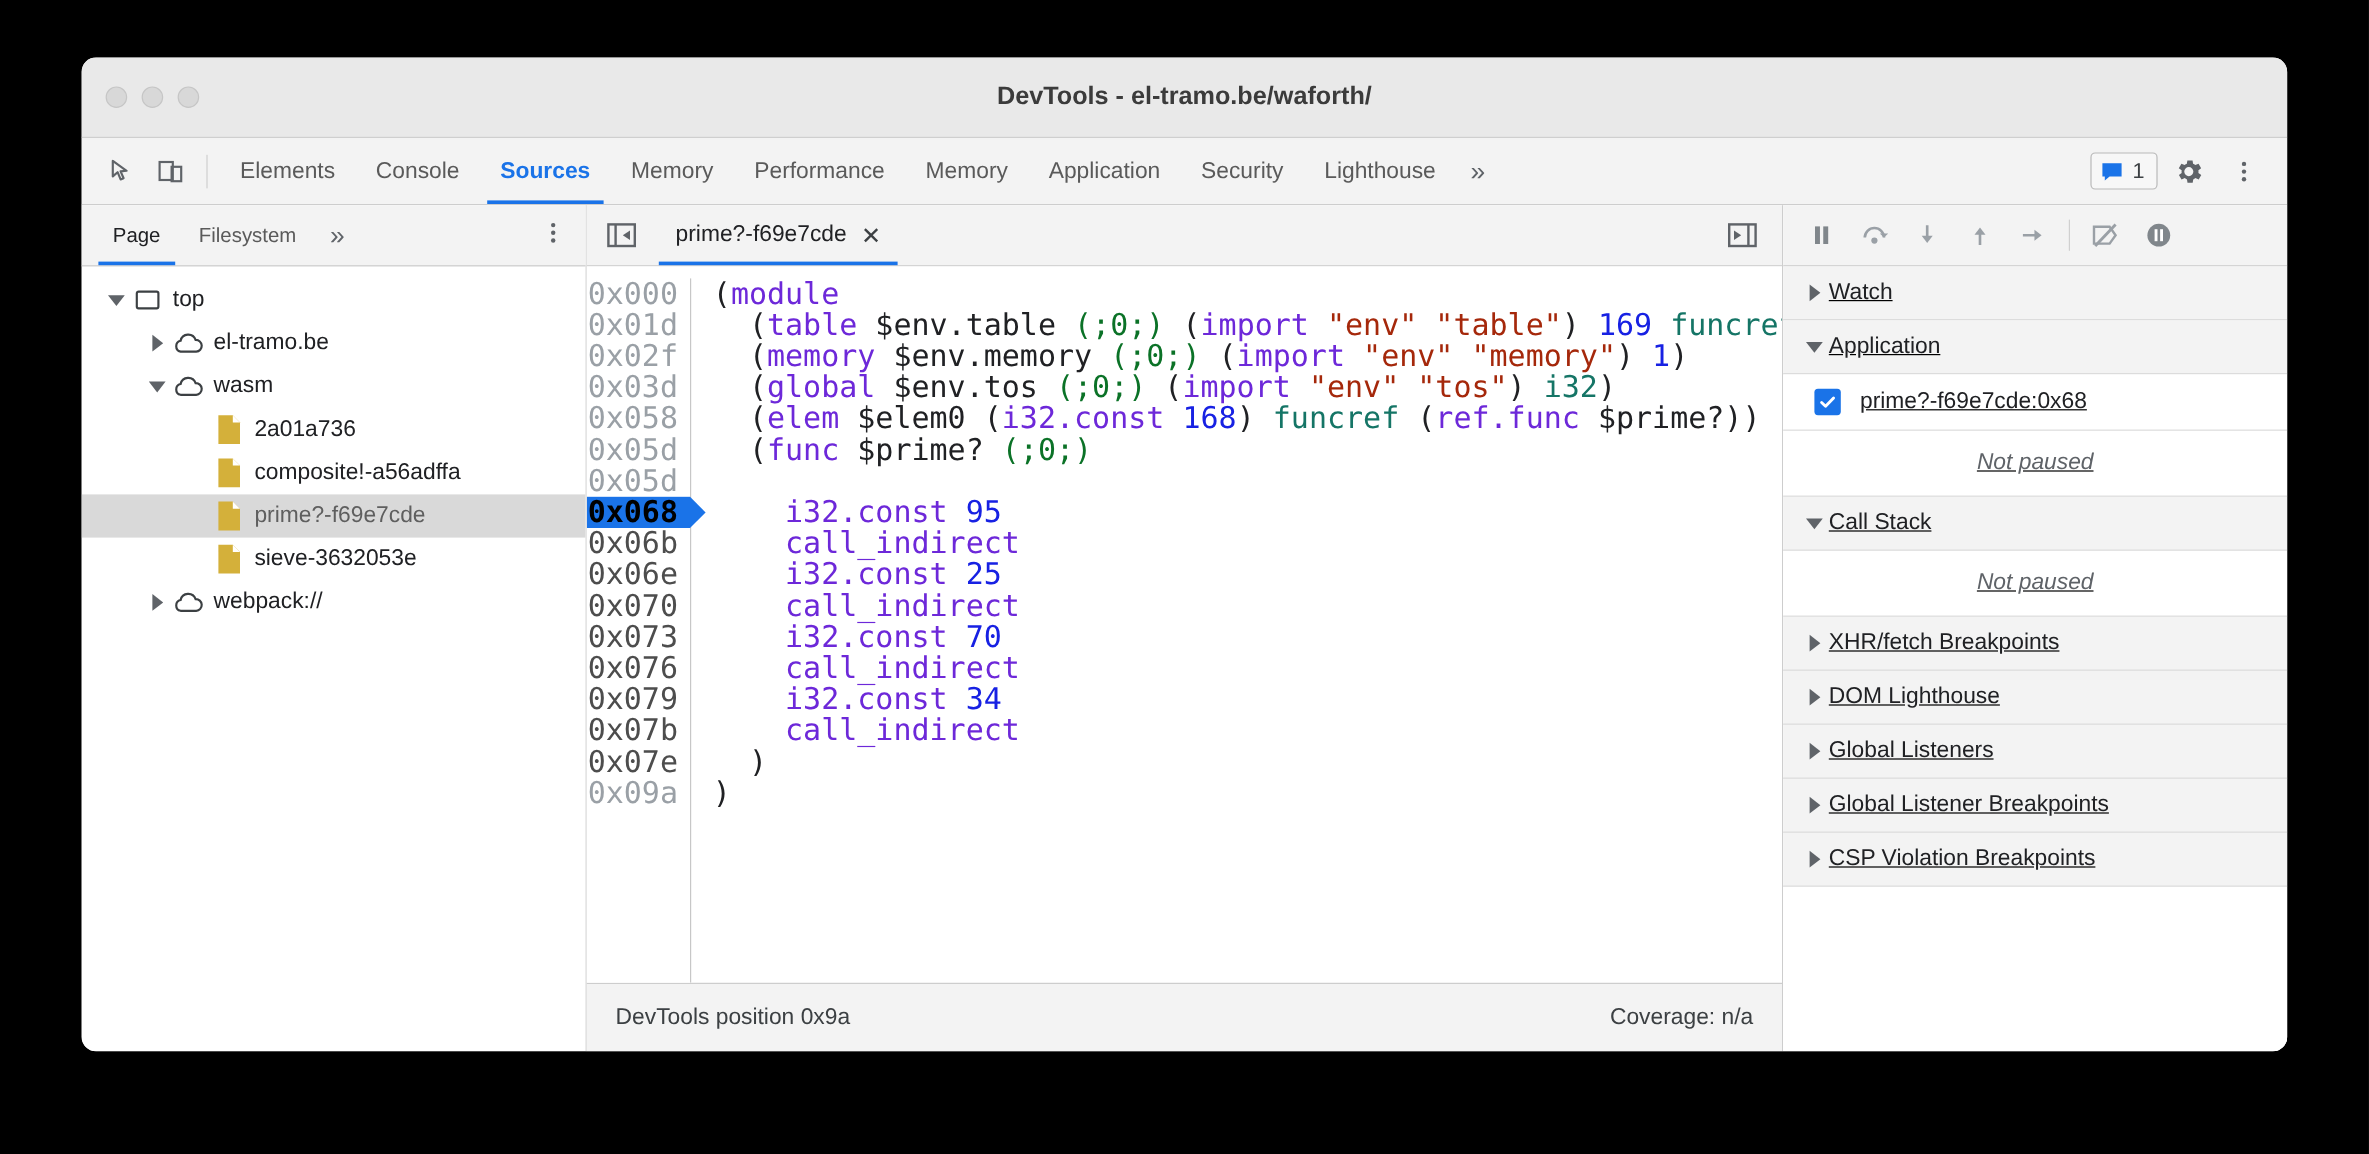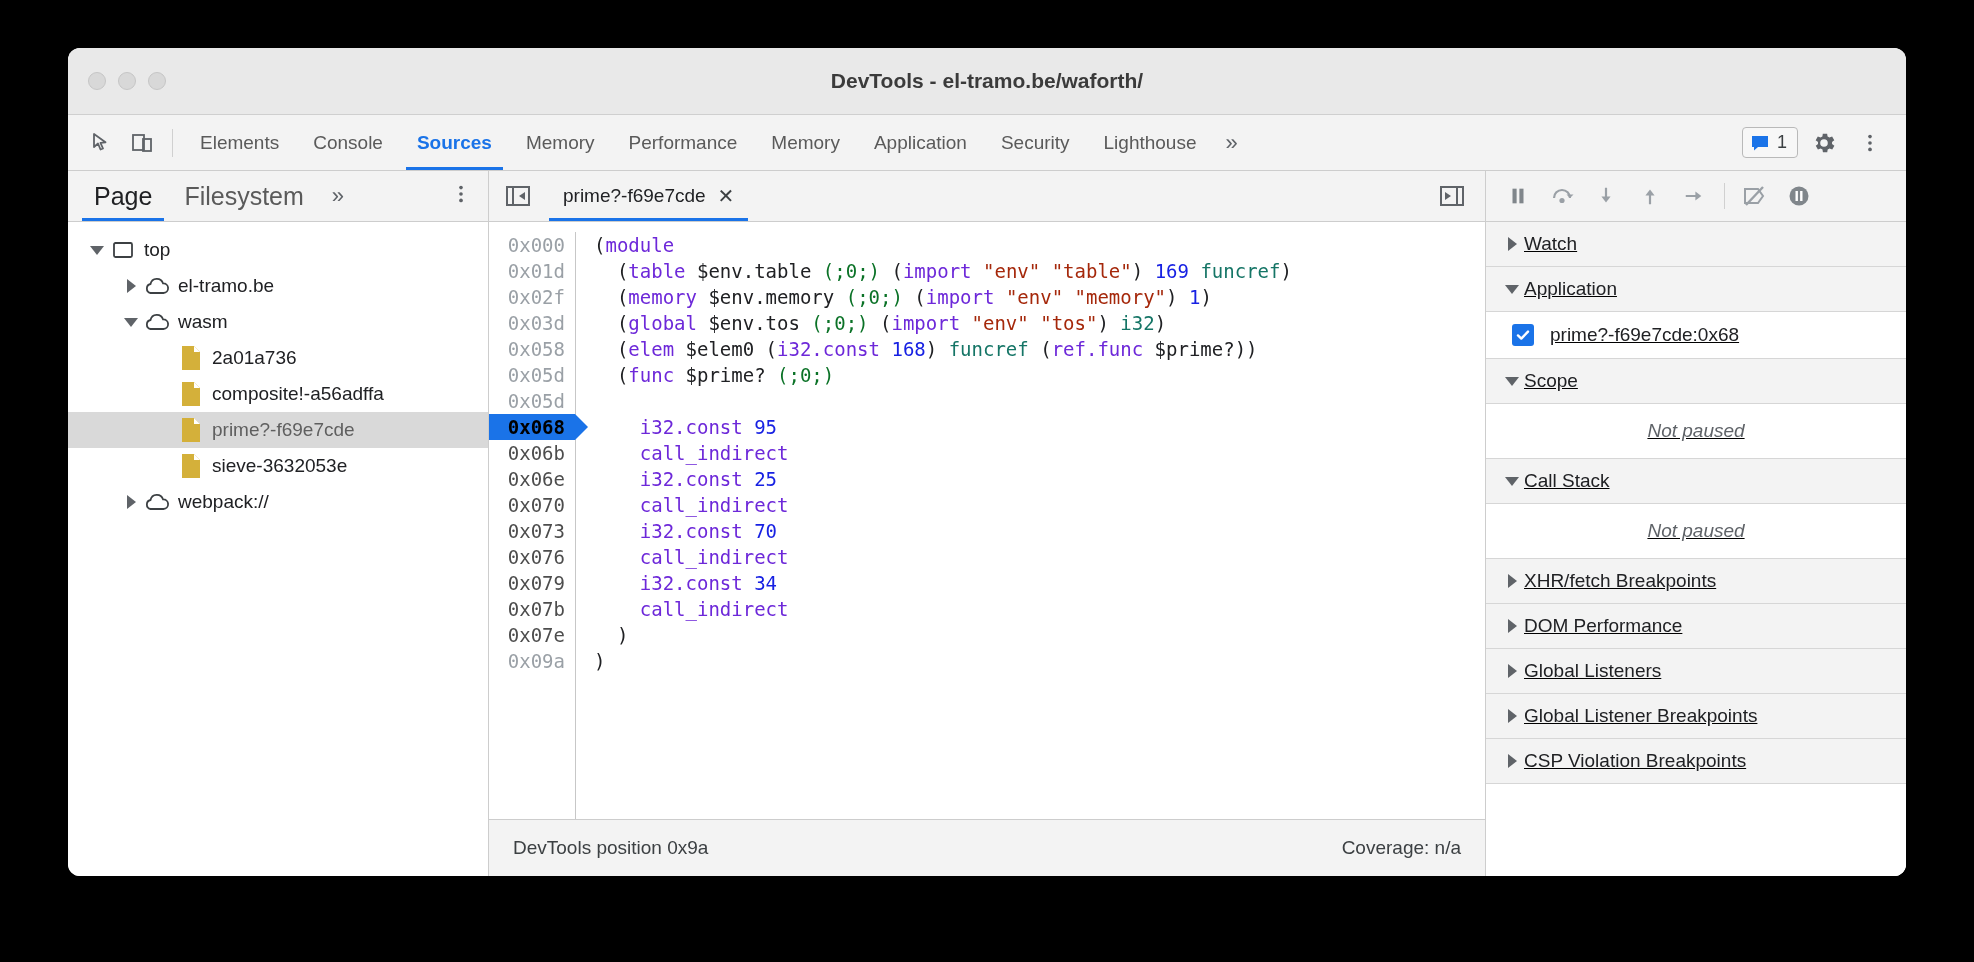--- a/index.html
+++ b/index.html
@@ -148,21 +148,21 @@
   #nav-tabs {
     height: 50px;
     background: #f3f3f3;
     border-bottom: 1px solid #cdcdcd;
     display: flex;
     align-items: center;
     padding-left: 10px;
     flex: 0 0 auto;
   }
   .navtab {
-    font-size: 25px;
+    font-size: 17px;
     color: #5a5a5a;
     padding: 0 16px;
     height: 49px;
     line-height: 49px;
     position: relative;
   }
   .navtab.active { color: #202124; }
   .navtab.active::after {
     content: "";
     position: absolute;
@@ -245,21 +245,21 @@
     flex: 0 0 auto;
   }
 
   #code-area {
     flex: 1 1 auto;
     display: flex;
     overflow: hidden;
     min-height: 0;
     background: #ffffff;
     font-family: "DejaVu Sans Mono", monospace;
-    font-size: 19px;
+    font-size: 25px;
     line-height: 26px;
     padding-top: 10px;
   }
   #gutter {
     flex: 0 0 auto;
     width: 86px;
     border-right: 1px solid #c7c7c7;
     position: relative;
     background: #ffffff;
   }
@@ -666,26 +666,20 @@
           <div class="section-body">
             <div class="bp-row">
               <span class="cbox">
                 <svg width="16" height="16" viewBox="0 0 16 16">
                   <path d="M3 8.4 L6.3 11.6 L13 4.6" fill="none" stroke="#ffffff" stroke-width="2.4" stroke-linecap="round" stroke-linejoin="round"></path>
                 </svg>
               </span>
               <span>prime?-f69e7cde:0x68</span>
             </div>
           </div>
-          <div class="section-header">
-            <div class="tw">
-              <span class="tri down"></span>
-            </div>
-            <span>Scope</span>
-          </div>
           <div class="section-body">
             <div class="notpaused">Not paused</div>
           </div>
           <div class="section-header">
             <div class="tw">
               <span class="tri down"></span>
             </div>
             <span>Call Stack</span>
           </div>
           <div class="section-body">
@@ -694,21 +688,21 @@
           <div class="section-header">
             <div class="tw">
               <span class="tri right"></span>
             </div>
             <span>XHR/fetch Breakpoints</span>
           </div>
           <div class="section-header">
             <div class="tw">
               <span class="tri right"></span>
             </div>
-            <span>DOM Performance</span>
+            <span>DOM Lighthouse</span>
           </div>
           <div class="section-header">
             <div class="tw">
               <span class="tri right"></span>
             </div>
             <span>Global Listeners</span>
           </div>
           <div class="section-header">
             <div class="tw">
               <span class="tri right"></span>

